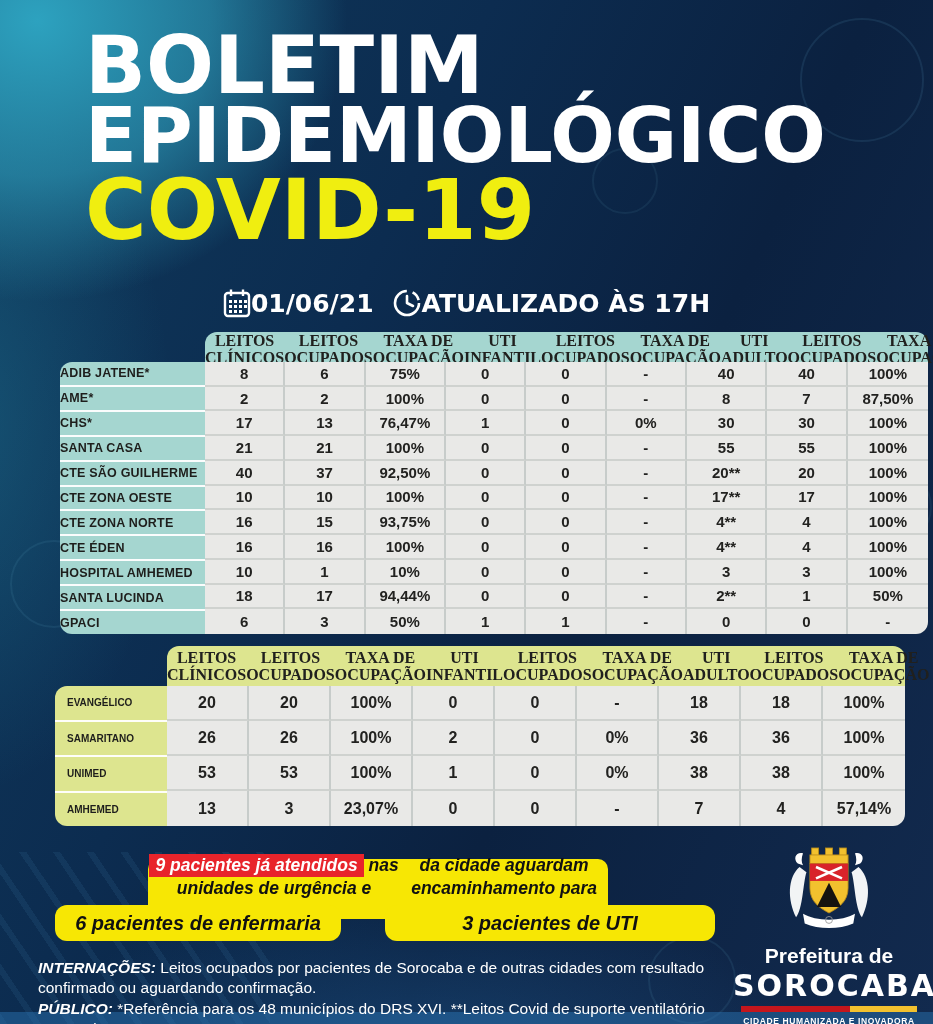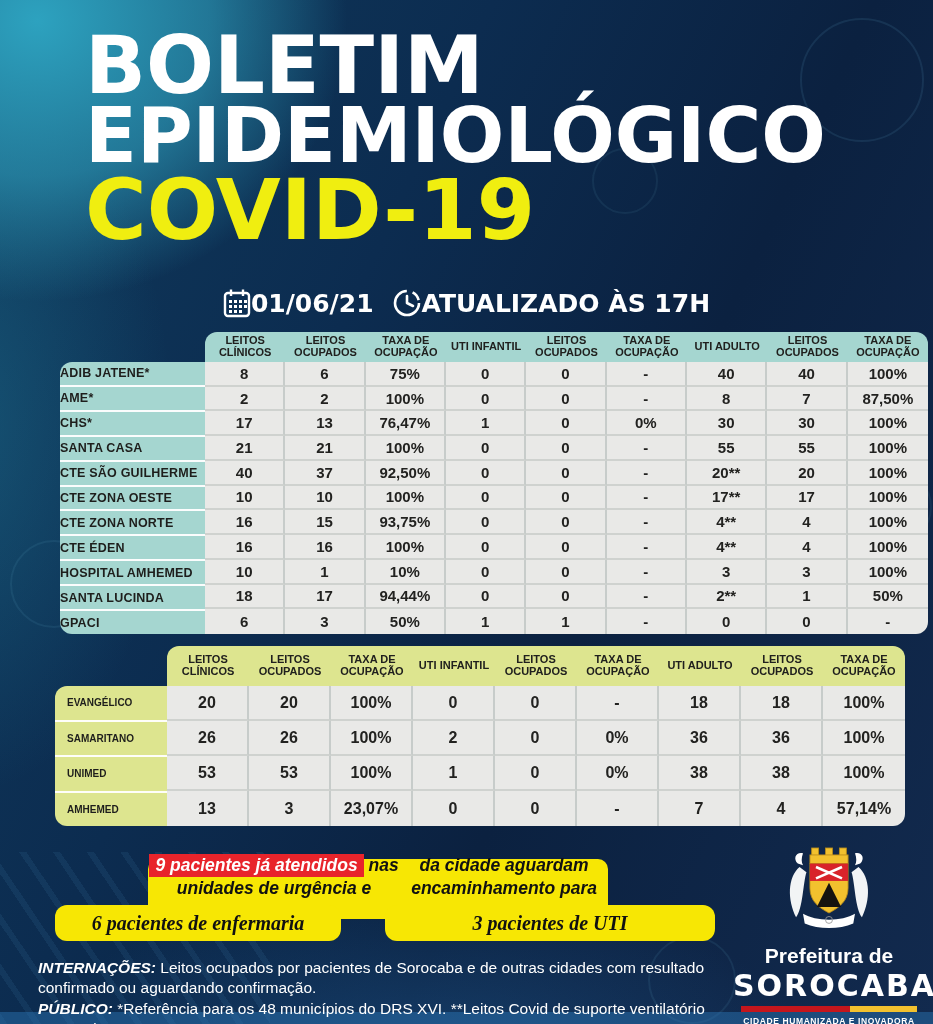--- a/index.html
+++ b/index.html
@@ -31,21 +31,21 @@
   .subtitle{position:absolute;left:85px;top:248px;font-family:"DejaVu Sans",sans-serif;
     font-weight:bold;font-size:27px;color:#d4df6b;letter-spacing:.5px;}
   .daterow{position:absolute;left:0;top:288px;width:933px;display:flex;justify-content:center;
     align-items:center;color:#fff;font-family:"DejaVu Sans",sans-serif;font-weight:bold;font-size:25px;}
   .daterow .gap{width:18px;}
   .icon-svg{display:block;}
 
   
   .thead{position:absolute;display:grid;grid-template-columns:repeat(9,1fr);
     align-items:center;justify-items:center;text-align:center;
-    font-weight:bold;font-size:11px;line-height:1.08;color:#20201e;}
+    font-weight:bold;font-size:16px;line-height:1.08;color:#20201e;font-family:Liberation Serif, serif;}
   .t1 .thead{left:205px;top:332px;width:723px;height:30px;background:#a5d6d0;border-radius:12px 12px 0 0;}
   .t2 .thead{left:167px;top:646px;width:738px;height:40px;background:#dde58f;border-radius:12px 12px 0 0;}
   .grid{position:absolute;display:grid;grid-template-columns:repeat(9,1fr);background:#e9e9e7;}
   .t1 .grid{left:205px;top:362px;width:723px;height:272px;grid-template-rows:repeat(11,1fr);border-radius:0 0 12px 0;}
   .t2 .grid{left:167px;top:686px;width:738px;height:140px;grid-template-rows:repeat(4,1fr);border-radius:0 0 12px 0;}
   .cell{display:flex;align-items:center;justify-content:center;
     font-weight:bold;color:#222220;border-right:2px solid #c7ccca;border-bottom:2px solid #cfd2cf;}
   .t1 .cell{font-size:15px;}
   .t2 .cell{font-size:16px;}
   .cell:nth-child(9n){border-right:none;}
@@ -63,21 +63,21 @@
   
   .banner{position:absolute;left:148px;top:838px;width:460px;height:60px;background:#f7e704;
     border-radius:10px;display:flex;justify-content:center;align-items:center;
     font-weight:bold;font-style:italic;color:#111;font-size:17.5px;line-height:1.35;text-align:center;margin-top:21px;}
   .chip{background:#e8242b;color:#fff;padding:0 6px;display:inline-block;}
   .connector{position:absolute;width:26px;height:14px;background:#f7e704;}  
   .conn-l{left:210px;top:894px;}
   .conn-r{left:468px;top:894px;}
   .pill{position:absolute;height:36px;background:#f7e704;border-radius:12px;
     display:flex;align-items:center;justify-content:center;
-    font-weight:bold;font-style:italic;font-size:20px;color:#111;font-family:Liberation Serif, serif;}
+    font-weight:bold;font-style:italic;font-size:20px;color:#111;}
   .pill-left{left:55px;top:905px;width:286px;}
   .pill-right{left:385px;top:905px;width:330px;}
 
   
   .footnotes{position:absolute;left:38px;top:958px;width:700px;color:#fff;
     font-size:15.5px;line-height:1.32;}
   .footnotes p{margin:0;}
   .fnlabel{font-weight:bold;font-style:italic;}
 
   

